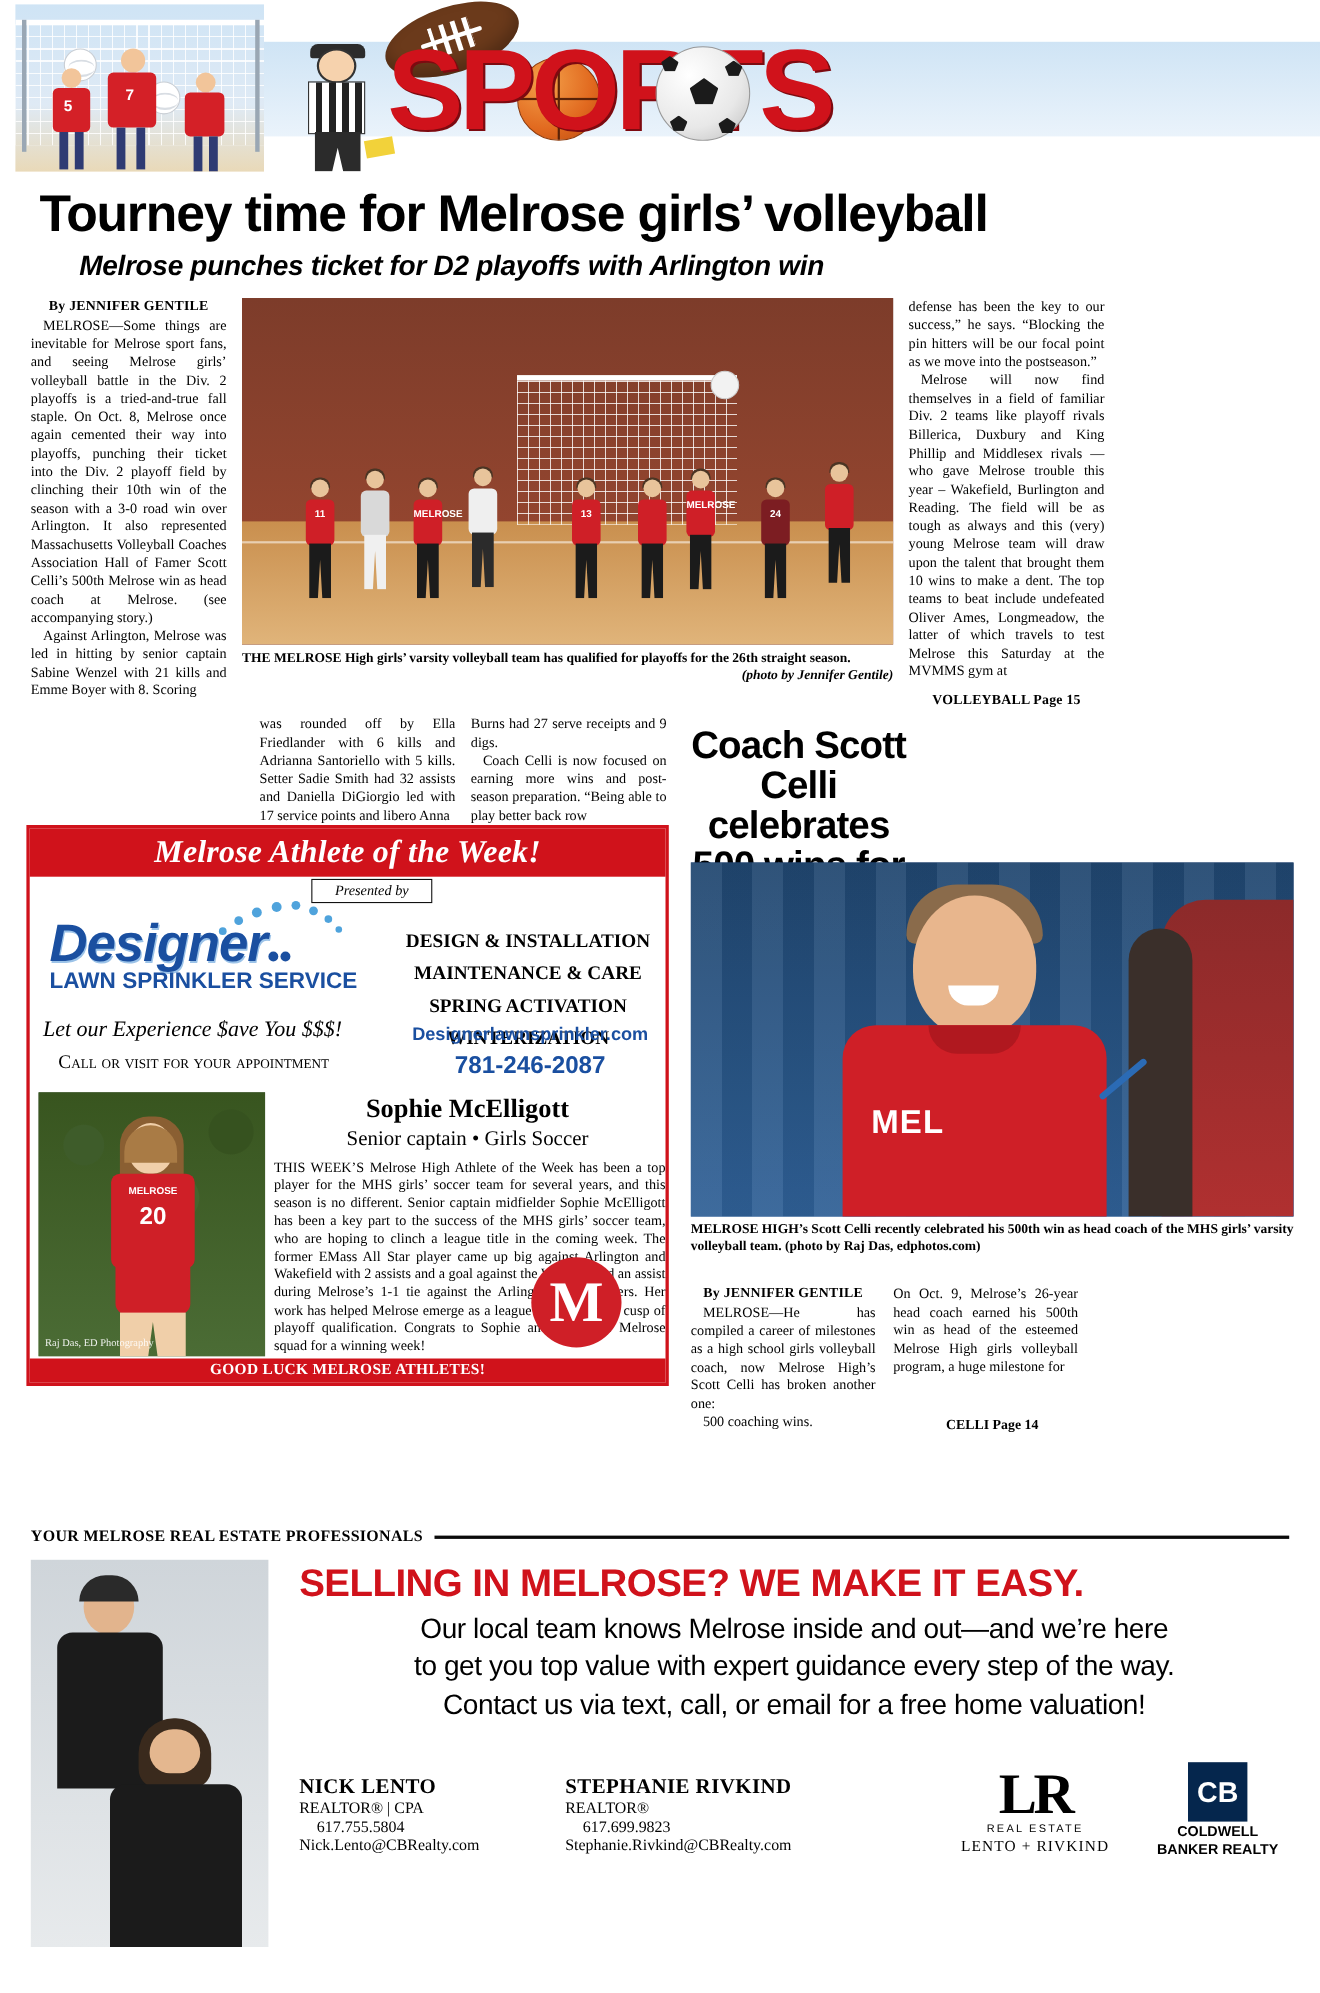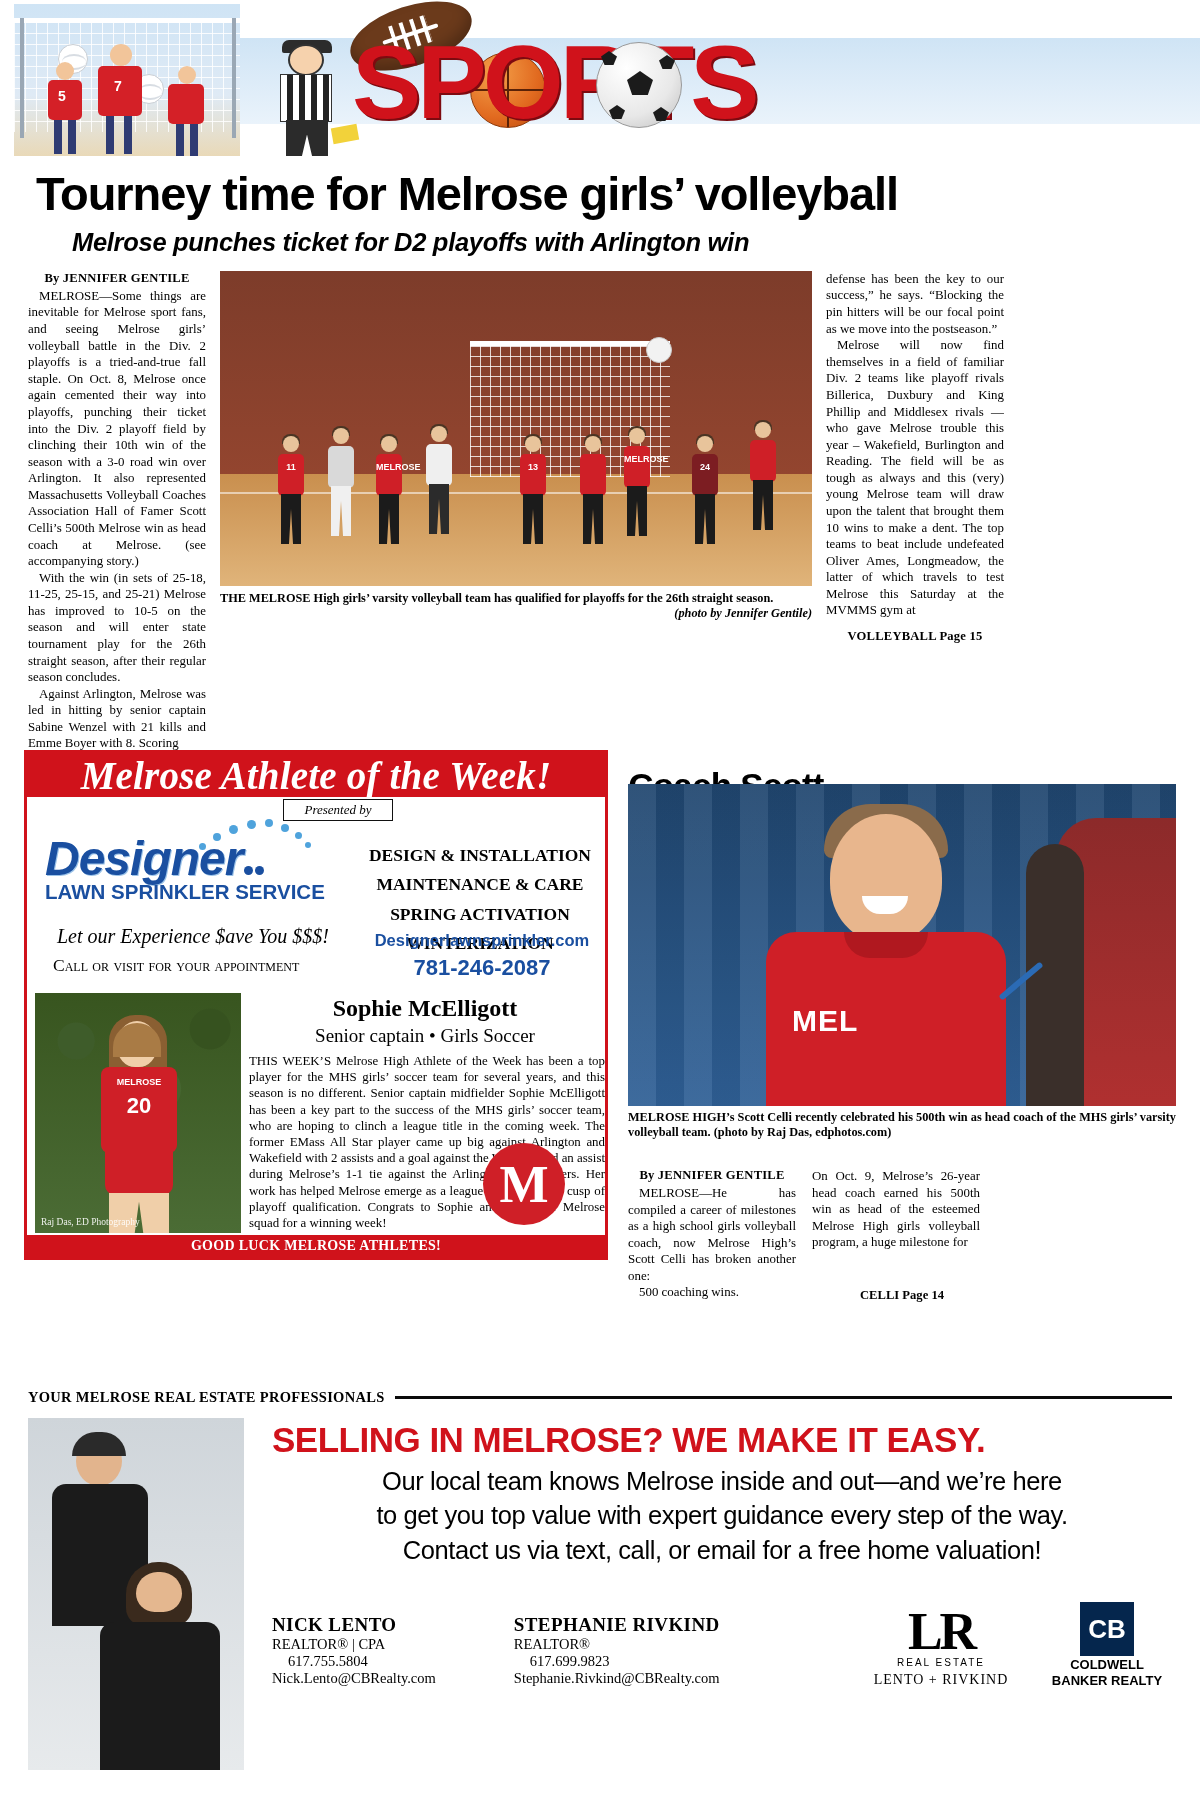--- a/index.html
+++ b/index.html
@@ -180,21 +180,21 @@
   }
 
   
   .aotw {
     position:absolute; left:24px; top:750px; width:584px; height:510px;
     border:3px solid #d0121b; background:#fff;
   }
   .aotw-title {
     height:44px; background:#d0121b; color:#fff;
     font-family:"Liberation Serif",serif; font-style:italic; font-weight:700;
-    font-size:39px; display:flex; align-items:center; justify-content:center;
+    font-size:29px; display:flex; align-items:center; justify-content:center;
     letter-spacing:.2px;
   }
   .presented {
     position:absolute; left:256px; top:46px; width:110px; height:22px;
     border:1px solid #111; display:flex;align-items:center;justify-content:center;
     font-family:"Liberation Serif",serif; font-style:italic; font-size:13px;
   }
   .designer-logo { position:absolute; left:18px; top:78px; width:300px; }
   .designer-word {
     font-family:"Liberation Sans",sans-serif; font-weight:700; font-style:italic;
@@ -211,21 +211,21 @@
     position:absolute; left:150px; top:-18px; width:120px; height:46px;
   }
   .spray i {
     position:absolute; display:block; background:#4fa3dc; border-radius:50%;
   }
   .ad-services {
     position:absolute; left:330px; top:88px; width:246px; text-align:center;
     font-family:"Liberation Serif",serif; font-weight:700; font-size:17.5px; line-height:1.68;
   }
   .ad-exp {
-    position:absolute; left:30px; top:172px;
+    position:absolute; left:12px; top:172px;
     font-family:"Liberation Serif",serif; font-style:italic; font-size:20px;
   }
   .ad-call {
     position:absolute; left:26px; top:202px;
     font-family:"Liberation Serif",serif; font-variant:small-caps; font-size:17.5px;
   }
   .ad-web {
     position:absolute; left:330px; top:178px; width:250px; text-align:center;
     font-family:"Liberation Sans",sans-serif; font-weight:700; font-size:16.5px; color:#1a4fa0;
   }
@@ -435,21 +435,20 @@
 </div>
 
 <div class="headline">Tourney time for Melrose girls’ volleyball</div>
 <div class="subhead">Melrose punches ticket for D2 playoffs with Arlington win</div>
 
 <div class="top-grid">
 
   <div class="col-narrow">
     <div class="byline">By JENNIFER GENTILE</div>
     <p class="body first">MELROSE—Some things are inevitable for Melrose sport fans, and seeing Melrose girls’ volleyball battle in the Div. 2 playoffs is a tried-and-true fall staple. On Oct. 8, Melrose once again cemented their way into playoffs, punching their ticket into the Div. 2 playoff field by clinching their 10th win of the season with a 3-0 road win over Arlington. It also represented Massachusetts Volleyball Coaches Association Hall of Famer Scott Celli’s 500th Melrose win as head coach at Melrose. (see accompanying story.)</p>
-    <p class="body">With the win (in sets of 25-18, 11-25, 25-15, and 25-21) Melrose has improved to 10-5 on the season and will enter state tournament play for the 26th straight season, after their regular season concludes.</p>
     <p class="body">Against Arlington, Melrose was led in hitting by senior captain Sabine Wenzel with 21 kills and Emme Boyer with 8. Scoring</p>
   </div>
 
   <div class="col-photo">
     <div class="photo-main">
       <div class="backwall"></div>
       <div class="court"></div>
       <div class="net2"></div>
       <div class="ball-air"></div>
 

